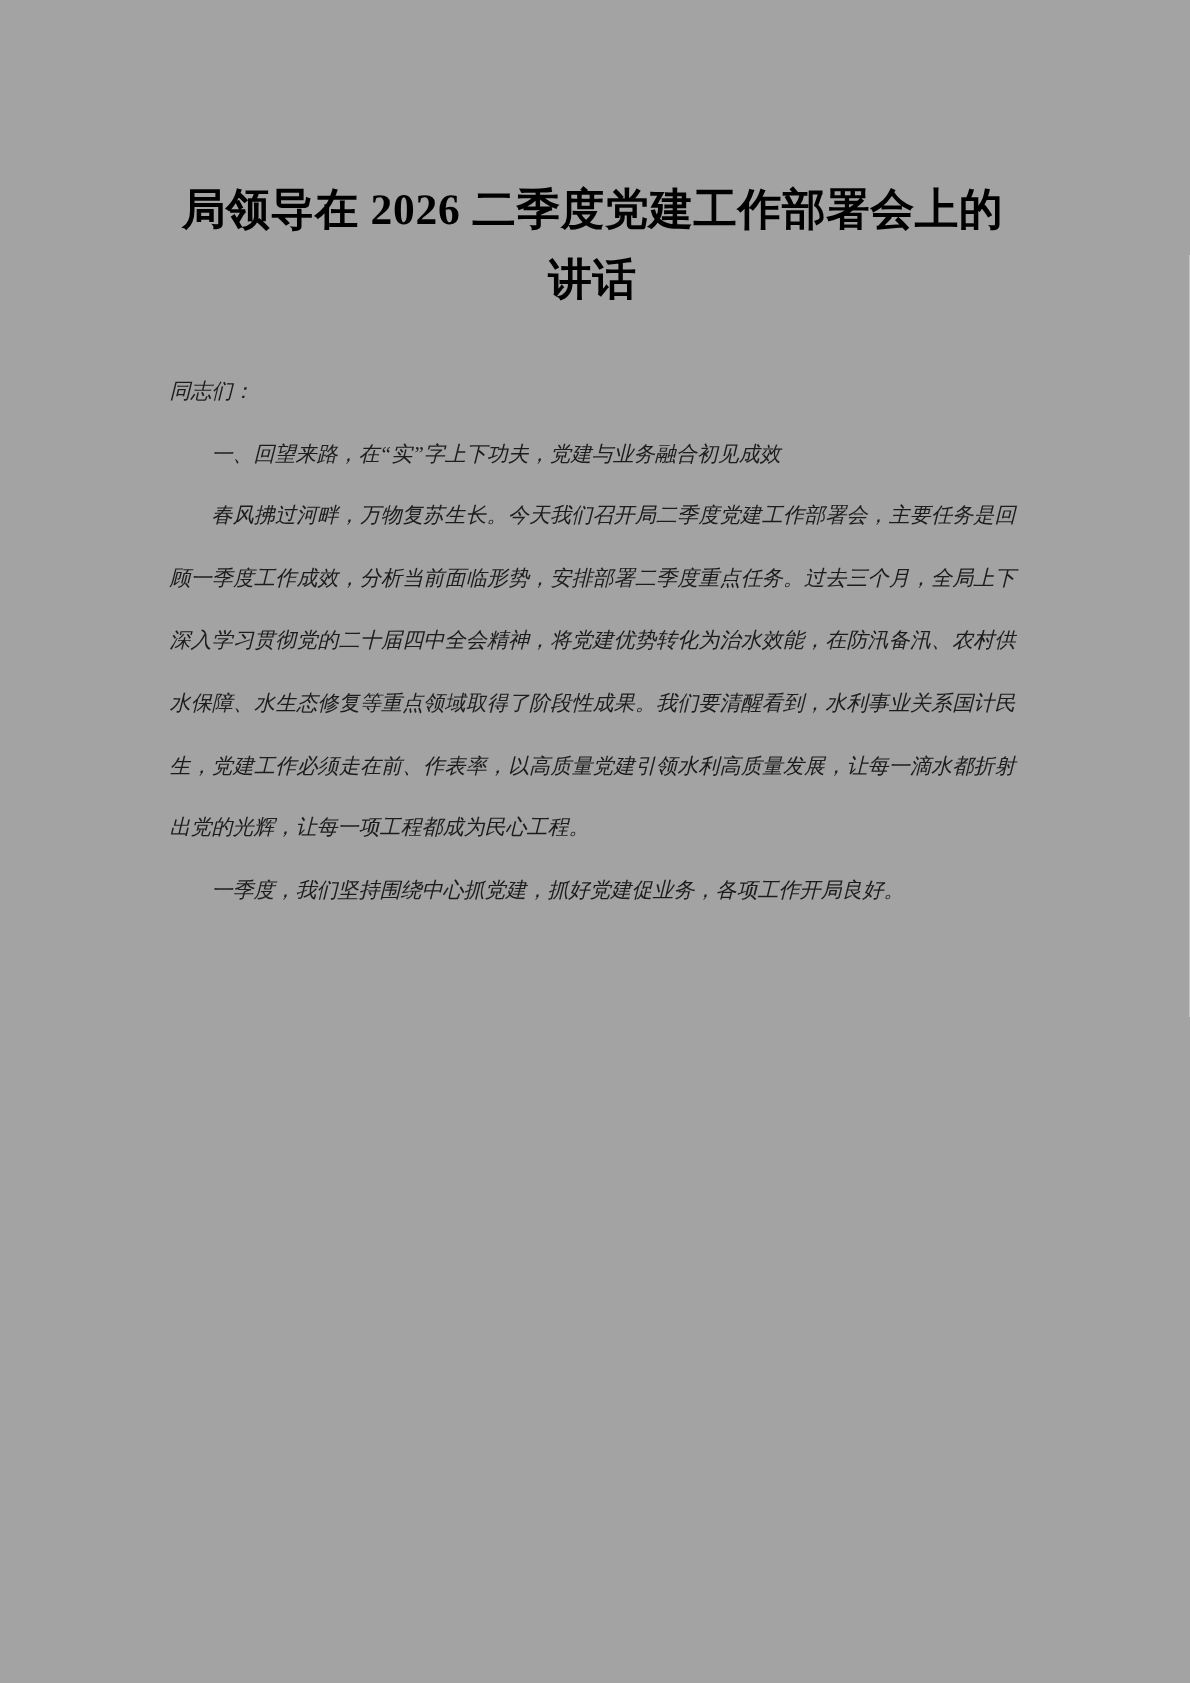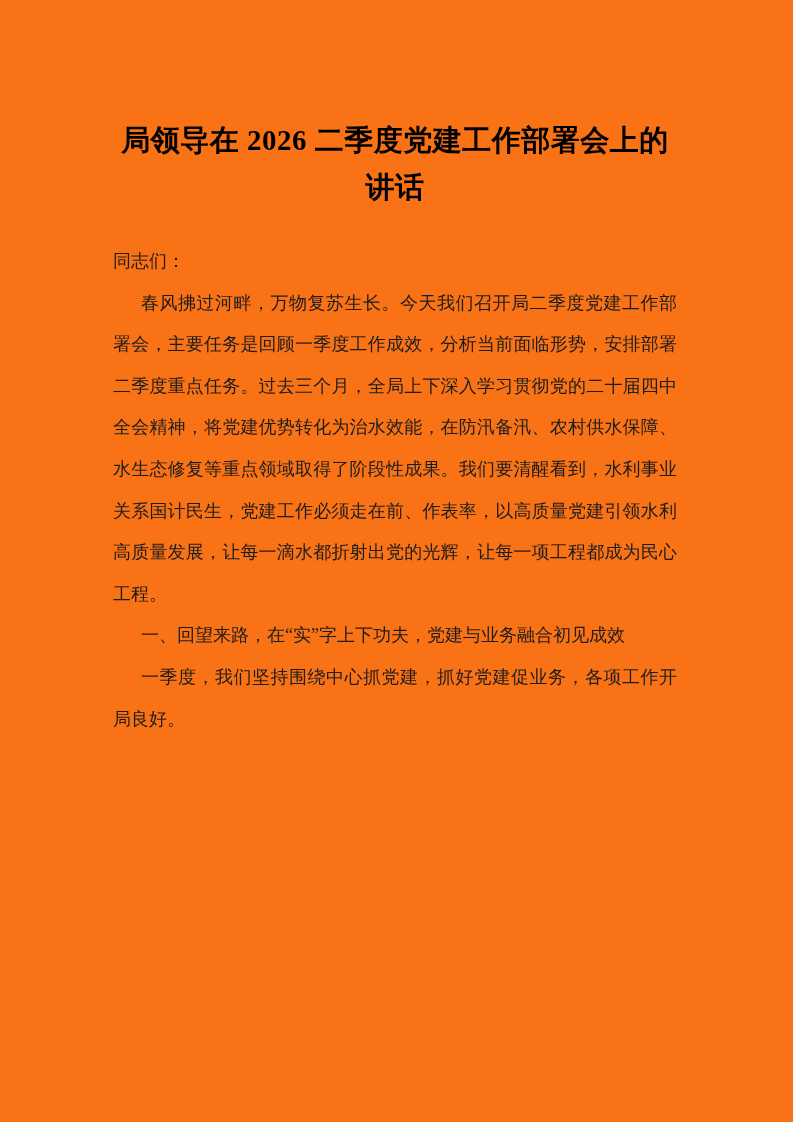--- a/index.html
+++ b/index.html
@@ -10,49 +10,50 @@
     body {
       width: 793px;
       height: 1122px;
       overflow: hidden;
       font-family: "Liberation Serif", "DejaVu Serif", serif;
     }
     .page {
       box-sizing: border-box;
       width: 793px;
       height: 1122px;
-      background: #f97316;
+      background: #a3a3a3;
       padding: 117px 116px 14px 113px;
     }
     .doc-title {
       max-width: 552px;
       margin: 0 auto 30px auto;
       font-size: 29px;
       font-weight: 700;
       line-height: 47px;
       text-align: center;
       color: #000000;
       letter-spacing: 0.5px;
     }
     .doc-body p {
       margin: 0;
-      font-size: 18px;
+      font-size: 14px;
       line-height: 41.6px;
       color: #1c1c1c;
       text-align: justify;
       font-weight: 400;
+      font-style: italic;
     }
     .doc-body p.indent {
       text-indent: 28px;
     }
   </style>
 </head>
 <body>
 
 <div class="page">
   <h1 class="doc-title">局领导在 2026 二季度党建工作部署会上的讲话</h1>
   <div class="doc-body">
     <p>同志们：</p>
+    <p class="indent">一、回望来路，在“实”字上下功夫，党建与业务融合初见成效</p>
     <p class="indent">春风拂过河畔，万物复苏生长。今天我们召开局二季度党建工作部署会，主要任务是回顾一季度工作成效，分析当前面临形势，安排部署二季度重点任务。过去三个月，全局上下深入学习贯彻党的二十届四中全会精神，将党建优势转化为治水效能，在防汛备汛、农村供水保障、水生态修复等重点领域取得了阶段性成果。我们要清醒看到，水利事业关系国计民生，党建工作必须走在前、作表率，以高质量党建引领水利高质量发展，让每一滴水都折射出党的光辉，让每一项工程都成为民心工程。</p>
-    <p class="indent">一、回望来路，在“实”字上下功夫，党建与业务融合初见成效</p>
     <p class="indent">一季度，我们坚持围绕中心抓党建，抓好党建促业务，各项工作开局良好。</p>
   </div>
 </div>
 
 </body></html>

